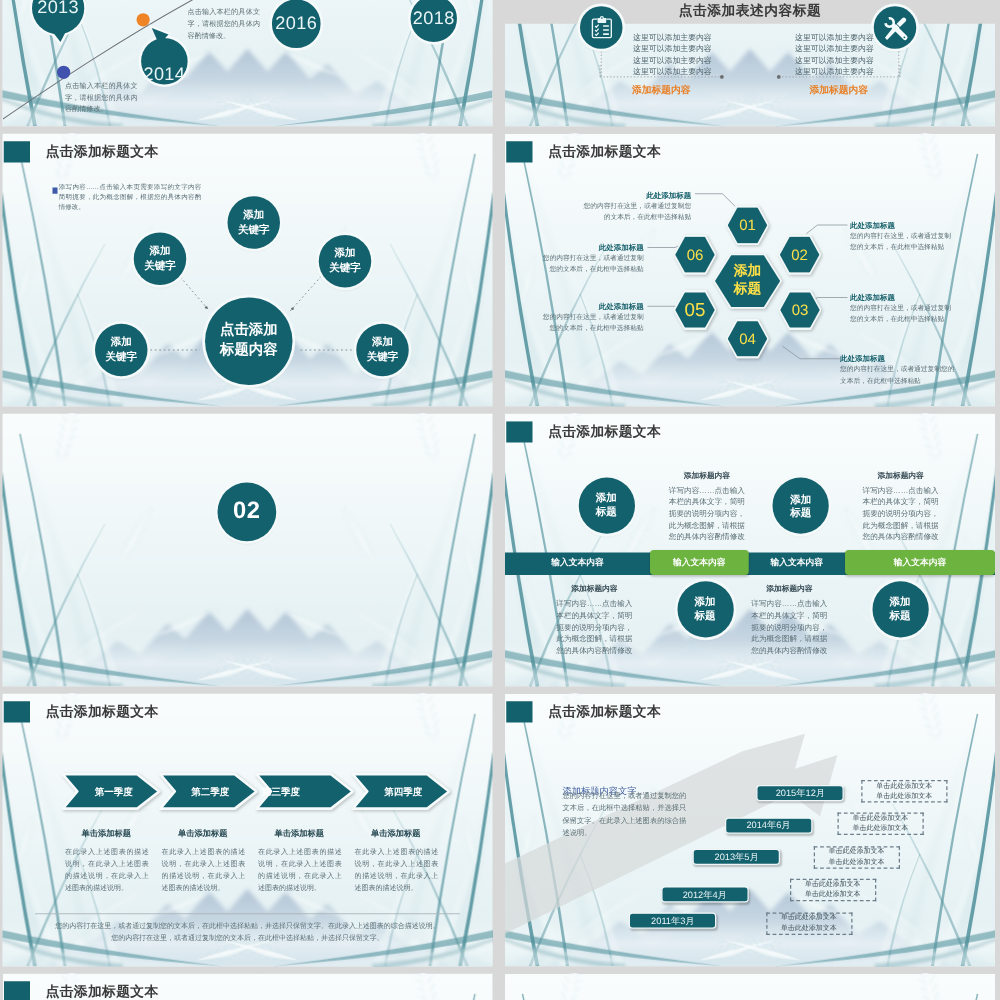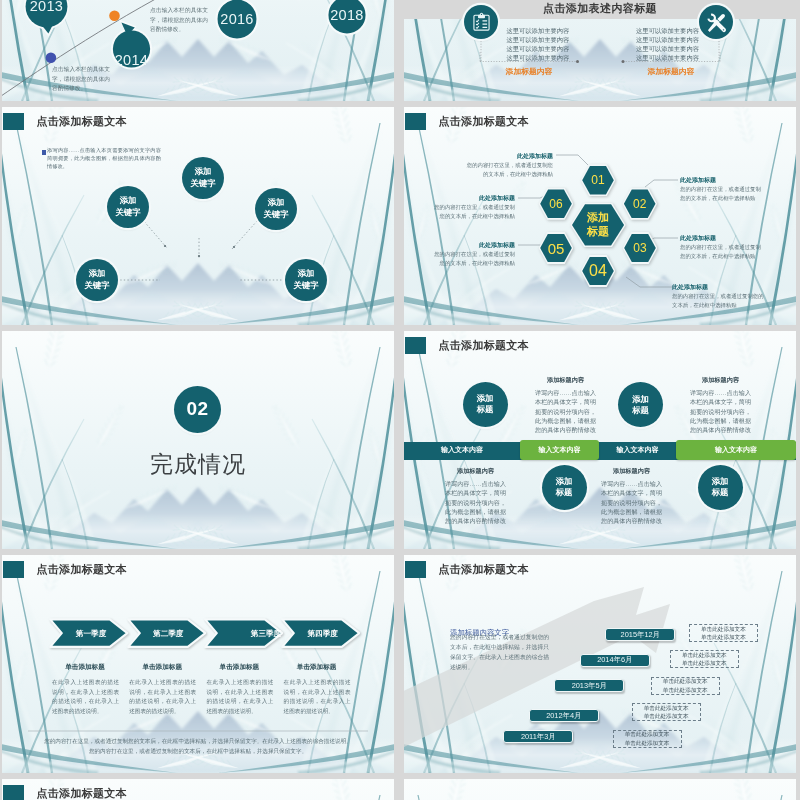--- a/index.html
+++ b/index.html
@@ -330,20 +330,22 @@
           <path d="M197 131V151"></path>
           <path d="M140 112L165 141"></path>
           <path d="M255 114L230 142"></path>
           <path d="M111 173H158"></path>
           <path d="M283 173H237"></path>
         </g>
         <circle cx="197" cy="149" r="1.1" fill="#5f7076"></circle>
         <circle cx="163" cy="139" r="1.1" fill="#5f7076"></circle>
         <circle cx="232" cy="140" r="1.1" fill="#5f7076"></circle>
       </svg>
+      <div class="tcirc ring" style="left:162px;top:131px;width:70px;height:70px;font-size:11.5px;line-height:1.35"><span>点击添加
+标题内容</span></div>
       <div class="tcirc ring" style="left:180px;top:50px;width:42px;height:42px;font-size:8.4px;line-height:1.38"><span>添加
 关键字</span></div>
       <div class="tcirc ring" style="left:105px;top:79px;width:42px;height:42px;font-size:8.4px;line-height:1.38"><span>添加
 关键字</span></div>
       <div class="tcirc ring" style="left:253px;top:81px;width:42px;height:42px;font-size:8.4px;line-height:1.38"><span>添加
 关键字</span></div>
       <div class="tcirc ring" style="left:74px;top:152px;width:42px;height:42px;font-size:8.4px;line-height:1.38"><span>添加
 关键字</span></div>
       <div class="tcirc ring" style="left:283px;top:152px;width:42px;height:42px;font-size:8.4px;line-height:1.38"><span>添加
 关键字</span></div>
@@ -371,21 +373,21 @@
       <div class="hexwrap" style="left:218.3px;top:80.8px;width:34.8px;height:32px">
         <div class="hexo"></div>
         <div class="hexi" style="font-size:12px"><span>02</span></div>
       </div>
       <div class="hexwrap" style="left:218.6px;top:125.0px;width:34.8px;height:32px">
         <div class="hexo"></div>
         <div class="hexi" style="font-size:12px"><span>03</span></div>
       </div>
       <div class="hexwrap" style="left:176.6px;top:148.0px;width:34.8px;height:32px">
         <div class="hexo"></div>
-        <div class="hexi" style="font-size:16px"><span>04</span></div>
+        <div class="hexi" style="font-size:12px"><span>04</span></div>
       </div>
       <div class="hexwrap" style="left:134.6px;top:125.0px;width:34.8px;height:32px">
         <div class="hexo"></div>
         <div class="hexi" style="font-size:15px"><span>05</span></div>
       </div>
       <div class="hexwrap" style="left:134.6px;top:80.8px;width:34.8px;height:32px">
         <div class="hexo"></div>
         <div class="hexi" style="font-size:12px"><span>06</span></div>
       </div>
       <div class="hexwrap" style="left:166.4px;top:95.6px;width:55.3px;height:44.6px">
@@ -404,21 +406,20 @@
       <div class="calt" style="left:27px;top:134px;width:84px;text-align:right">此处添加标题</div>
       <div class="body-tx" style="left:27px;top:143px;width:84px;font-size:5.4px;line-height:1.68;text-align:right;color:#5b6f76">您的内容打在这里，或者通过复制您的文本后，在此框中选择粘贴</div>
       <div class="calt" style="left:27px;top:87px;width:84px;text-align:right">此处添加标题</div>
       <div class="body-tx" style="left:27px;top:96px;width:84px;font-size:5.4px;line-height:1.68;text-align:right;color:#5b6f76">您的内容打在这里，或者通过复制您的文本后，在此框中选择粘贴</div>
     </div>
 <div class="slide" style="left:2px;top:331px;height:218px">
       <svg class="bgsvg" viewBox="0 0 392 218" preserveAspectRatio="none">
         <use href="#bgart"></use>
       </svg>
       <div class="tcirc ring" style="left:172px;top:55px;width:47px;height:47px;font-size:19px;font-weight:bold;letter-spacing:.5px"><span>02</span></div>
-      <div style="position:absolute;left:0;top:118px;width:392px;text-align:center;font-size:23px;color:#3c4043;letter-spacing:1px">完成情况</div>
     </div>
 <div class="slide" style="left:404px;top:331px;height:218px">
       <svg class="bgsvg" viewBox="0 0 392 218" preserveAspectRatio="none">
         <use href="#bgart"></use>
       </svg>
       <div class="hdr-sq"></div>
       <div class="hdr-tx">点击添加标题文本</div>
       <div class="tcirc ring" style="left:58.5px;top:50.7px;width:45px;height:45px;font-size:8.4px;line-height:1.32"><span>添加
 标题</span></div>
       <div style="position:absolute;left:131px;top:45px;width:61px;text-align:center;font-size:6.2px;font-weight:bold;color:#384c55">添加标题内容</div>
@@ -453,21 +454,21 @@
         <path d="M1.2 1.4h59.6l17.5 13.75-17.5 13.75H1.2l11.6-13.75z" fill="#14616e" stroke="#f6fafb" stroke-width="2.1" stroke-linejoin="round"></path>
       </svg>
       <div style="position:absolute;left:53.3px;top:73.8px;width:71.5px;text-align:center;font-size:7.6px;font-weight:bold;color:#fff">第一季度</div>
       <svg class="arrowsvg" style="position:absolute;left:124.5px;top:63px;width:79.5px;height:30.3px;filter:drop-shadow(1.2px 1.6px 1.2px rgba(0,0,0,.22))" viewBox="0 0 79.5 30.3">
         <path d="M1.2 1.4h59.6l17.5 13.75-17.5 13.75H1.2l11.6-13.75z" fill="#14616e" stroke="#f6fafb" stroke-width="2.1" stroke-linejoin="round"></path>
       </svg>
       <div style="position:absolute;left:130.5px;top:73.8px;width:71.5px;text-align:center;font-size:7.6px;font-weight:bold;color:#fff">第二季度</div>
       <svg class="arrowsvg" style="position:absolute;left:201.7px;top:63px;width:79.5px;height:30.3px;filter:drop-shadow(1.2px 1.6px 1.2px rgba(0,0,0,.22))" viewBox="0 0 79.5 30.3">
         <path d="M1.2 1.4h59.6l17.5 13.75-17.5 13.75H1.2l11.6-13.75z" fill="#14616e" stroke="#f6fafb" stroke-width="2.1" stroke-linejoin="round"></path>
       </svg>
-      <div style="position:absolute;left:207.7px;top:73.8px;width:71.5px;text-align:right;font-size:7.6px;font-weight:bold;color:#fff">第三季度</div>
+      <div style="position:absolute;left:207.7px;top:73.8px;width:71.5px;text-align:left;font-size:7.6px;font-weight:bold;color:#fff">第三季度</div>
       <svg class="arrowsvg" style="position:absolute;left:278.9px;top:63px;width:79.5px;height:30.3px;filter:drop-shadow(1.2px 1.6px 1.2px rgba(0,0,0,.22))" viewBox="0 0 79.5 30.3">
         <path d="M1.2 1.4h59.6l17.5 13.75-17.5 13.75H1.2l11.6-13.75z" fill="#14616e" stroke="#f6fafb" stroke-width="2.1" stroke-linejoin="round"></path>
       </svg>
       <div style="position:absolute;left:284.9px;top:73.8px;width:71.5px;text-align:center;font-size:7.6px;font-weight:bold;color:#fff">第四季度</div>
       <div style="position:absolute;left:47.0px;top:108px;width:72px;text-align:center;font-size:6.6px;font-weight:bold;color:#2a4b55">单击添加标题</div>
       <div class="body-tx" style="left:50.0px;top:123px;width:67px;font-size:5.6px;line-height:1.72;text-align:justify;color:#5b6f76">在此录入上述图表的描述说明，在此录入上述图表的描述说明，在此录入上述图表的描述说明。</div>
       <div style="position:absolute;left:124.2px;top:108px;width:72px;text-align:center;font-size:6.6px;font-weight:bold;color:#2a4b55">单击添加标题</div>
       <div class="body-tx" style="left:127.2px;top:123px;width:67px;font-size:5.6px;line-height:1.72;text-align:justify;color:#5b6f76">在此录入上述图表的描述说明，在此录入上述图表的描述说明，在此录入上述图表的描述说明。</div>
       <div style="position:absolute;left:201.4px;top:108px;width:72px;text-align:center;font-size:6.6px;font-weight:bold;color:#2a4b55">单击添加标题</div>
       <div class="body-tx" style="left:204.4px;top:123px;width:67px;font-size:5.6px;line-height:1.72;text-align:justify;color:#5b6f76">在此录入上述图表的描述说明，在此录入上述图表的描述说明，在此录入上述图表的描述说明。</div>

